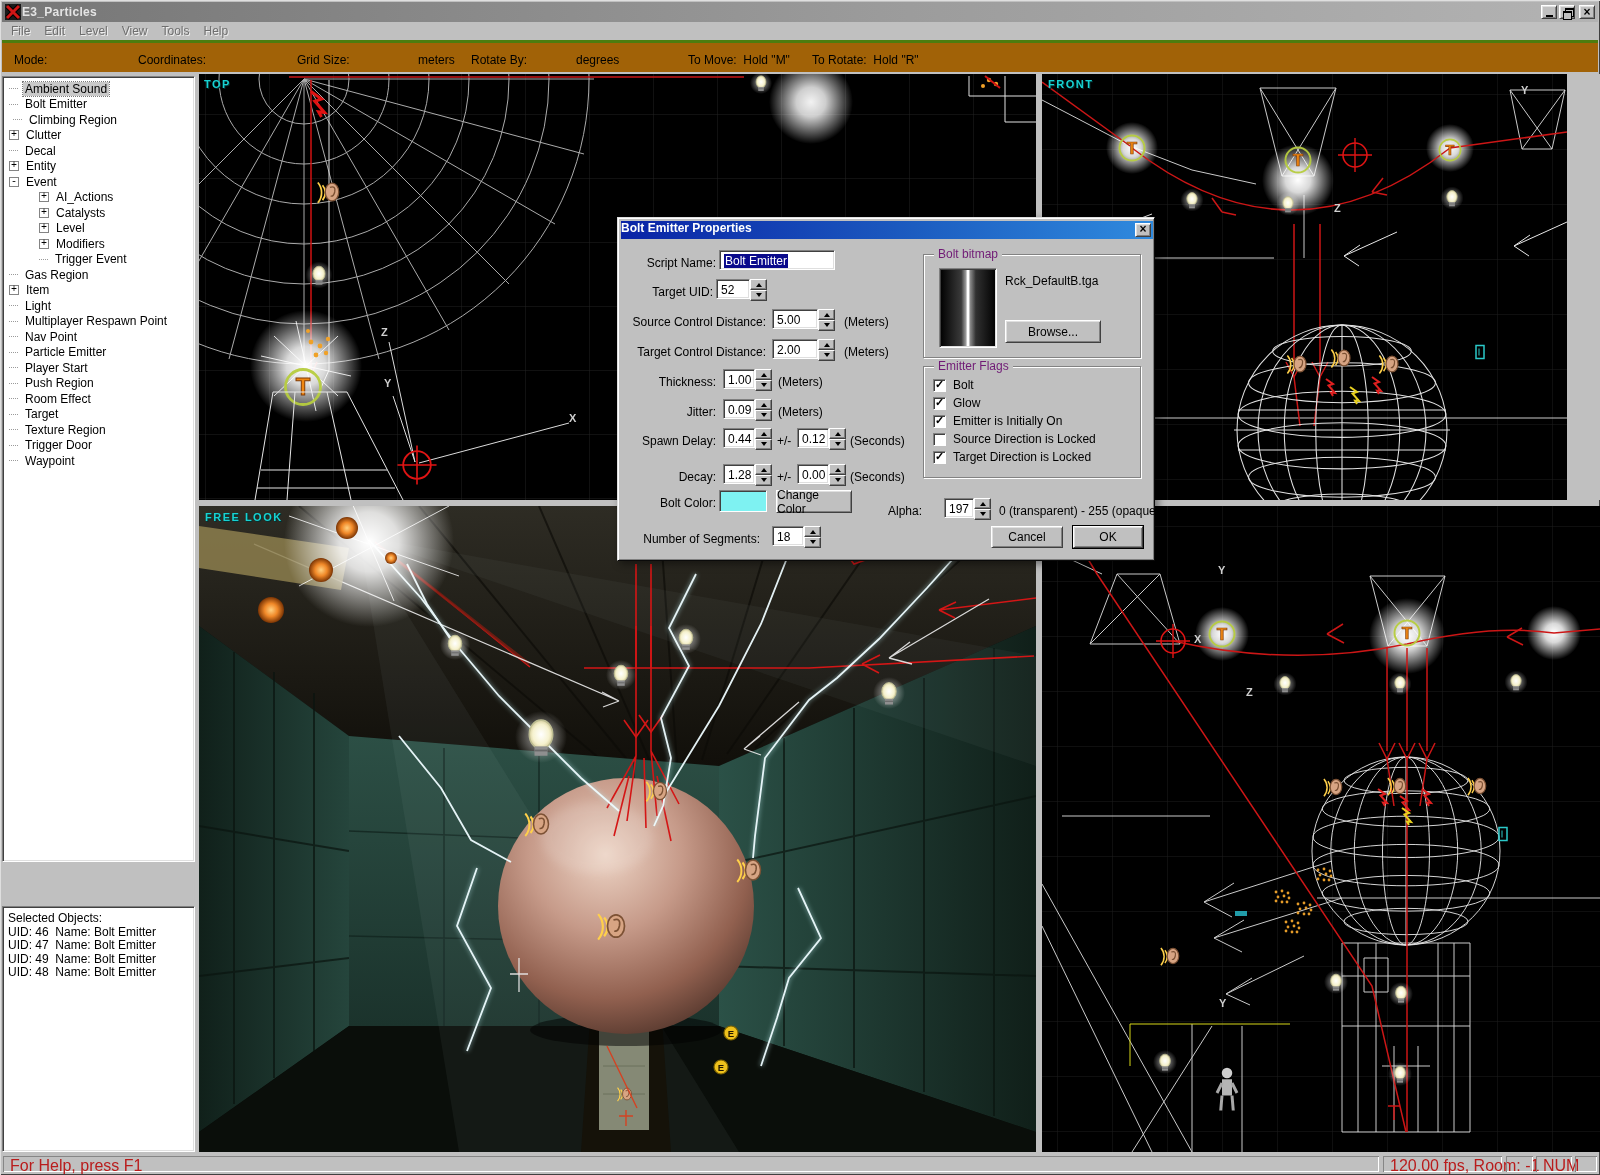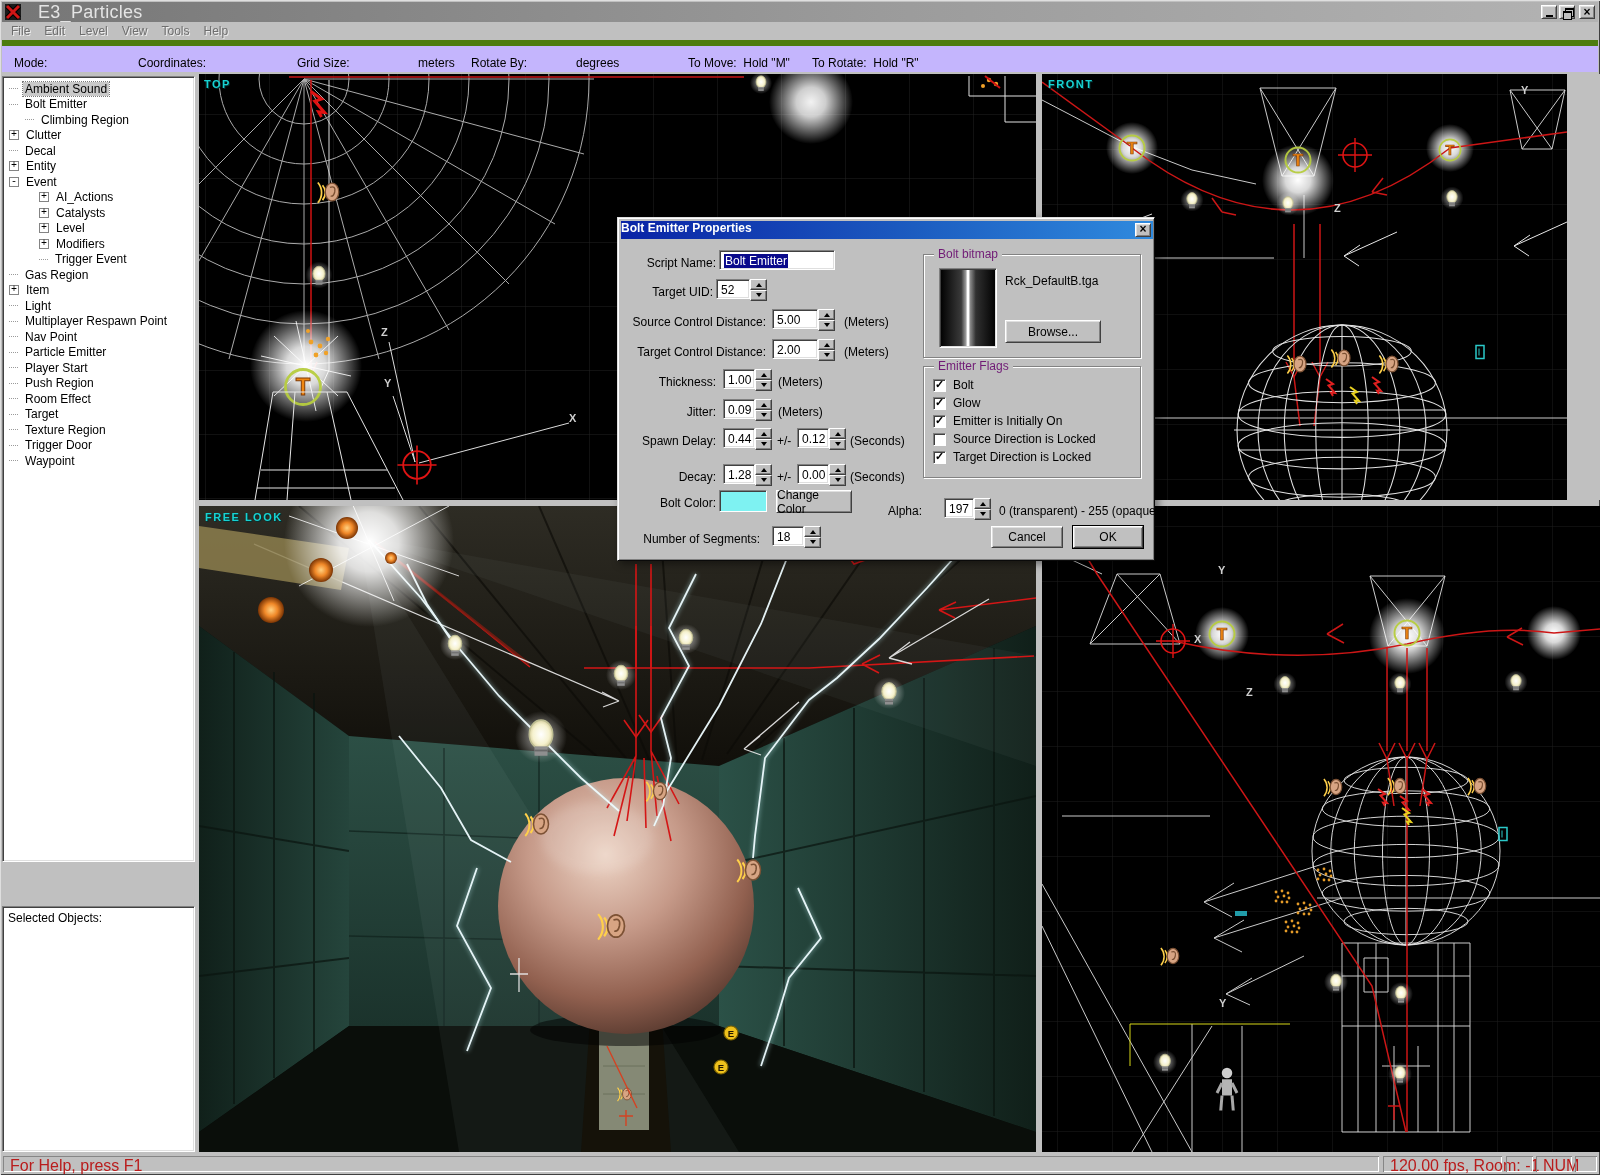--- a/index.html
+++ b/index.html
@@ -3,31 +3,31 @@
 <meta charset="utf-8">
 <style>
 *{margin:0;padding:0;box-sizing:border-box}
 body{background:#444;font-family:"Liberation Sans",sans-serif}
 #app{position:relative;width:1600px;height:1175px;background:#c0c0c0;overflow:hidden;
   box-shadow:inset 1px 1px 0 #dfdfdf,inset -1px -1px 0 #404040}
 .abs{position:absolute}
 
 .titlebar{position:absolute;left:2px;top:2px;width:1596px;height:20px;
   background:linear-gradient(90deg,#767676,#9b9b9b 55%,#b3b3b3);display:flex;align-items:center;padding:0 3px}
-.title-text{color:#e4e4e4;font-weight:normal;font-size:18px;margin-left:17px;letter-spacing:.3px;flex:1}
+.title-text{color:#e4e4e4;font-weight:bold;font-size:12px;margin-left:1px;letter-spacing:.3px;flex:1}
 .tb-btn{width:16px;height:14px;background:#c0c0c0;border:1px solid;border-color:#fff #404040 #404040 #fff;
   box-shadow:inset 1px 1px 0 #dfdfdf,inset -1px -1px 0 #808080;display:flex;align-items:center;justify-content:center;
   font-size:12px;font-weight:bold;line-height:10px;margin-left:2px;color:#000}
 .glyph-min{width:7px;height:2px;background:#000;margin-top:7px}
 .glyph-restore{position:relative;width:9px;height:9px}
 .glyph-restore::before{content:"";position:absolute;left:2px;top:0;width:7px;height:6px;border:1px solid #000;border-top-width:2px}
 .glyph-restore::after{content:"";position:absolute;left:0;top:3px;width:7px;height:6px;border:1px solid #000;border-top-width:2px;background:#c0c0c0}
 .menubar{position:absolute;left:2px;top:22px;width:1596px;height:18px;background:#c0c0c0;display:flex;align-items:center;padding-left:2px}
 .menu-item{font-size:12px;color:#6e6e6e;text-shadow:1px 1px 0 #eee;padding:1px 7px 1px 7px}
-.toolbar{position:absolute;left:2px;top:40px;width:1596px;height:32px;background:#c4b5fd;border-top:6px solid #4d7c0f}
+.toolbar{position:absolute;left:2px;top:40px;width:1596px;height:32px;background:#a16207;border-top:3px solid #4d7c0f}
 .tlabel{position:absolute;top:10px;font-size:12px;color:#000;white-space:pre}
 .combo{position:absolute;top:45px;height:22px;background:#fff;border:1px solid;border-color:#808080 #fff #fff #808080;
   box-shadow:inset 1px 1px 0 #404040,inset -1px -1px 0 #dfdfdf;display:flex}
 .combo-val{flex:1;font-size:12px;padding:3px 2px 0 5px;color:#000;overflow:hidden;white-space:nowrap}
 .combo-btn{width:17px;margin:1px;background:#c0c0c0;border:1px solid;border-color:#fff #404040 #404040 #fff;
   box-shadow:inset 1px 1px 0 #dfdfdf,inset -1px -1px 0 #808080;display:flex;align-items:center;justify-content:center}
 .tri-dn{width:0;height:0;border:3px solid transparent;border-top:4px solid #000;margin-top:3px}
 .tri-up2{width:0;height:0;border:3px solid transparent;border-bottom:4px solid #000;margin-bottom:2px}
 .tri-dn2{width:0;height:0;border:3px solid transparent;border-top:4px solid #000;margin-top:2px}
 
@@ -269,21 +269,21 @@
   <div class="tree-box sunken">
       <div id="treeRows">
         <div class="tree-row" style="padding-left: 6px;">
           <span class="tree-dash"></span>
           <span class="tree-label sel">Ambient Sound</span>
         </div>
         <div class="tree-row" style="padding-left: 6px;">
           <span class="tree-dash"></span>
           <span class="tree-label">Bolt Emitter</span>
         </div>
-        <div class="tree-row" style="padding-left: 22px;">
+        <div class="tree-row" style="padding-left: 10px;">
           <span class="tree-dash"></span>
           <span class="tree-label">Climbing Region</span>
         </div>
         <div class="tree-row" style="padding-left: 6px;">
           <span class="expander">+</span>
           <span class="tree-label">Clutter</span>
         </div>
         <div class="tree-row" style="padding-left: 6px;">
           <span class="tree-dash"></span>
           <span class="tree-label">Decal</span>
@@ -365,20 +365,26 @@
           <span class="tree-label">Trigger Door</span>
         </div>
         <div class="tree-row" style="padding-left: 6px;">
           <span class="tree-dash"></span>
           <span class="tree-label">Waypoint</span>
         </div>
       </div>
     </div>
   <div class="sel-box sunken">
     <div>Selected Objects:</div>
+    <div id="selRows">
+        <div class="sel-row">UID: 46  Name: Bolt Emitter</div>
+        <div class="sel-row">UID: 47  Name: Bolt Emitter</div>
+        <div class="sel-row">UID: 49  Name: Bolt Emitter</div>
+        <div class="sel-row">UID: 48  Name: Bolt Emitter</div>
+      </div>
   </div>
 
   <div class="vp" style="left:199px;top:74px;width:837px;height:426px">
     <svg width="837" height="426">
       <rect width="837" height="426" fill="#000"></rect>
       <rect width="837" height="426" fill="url(#grid64)"></rect>
       <g stroke="#d6d6d6" stroke-width="1" fill="none" opacity=".8">
         <circle cx="105" cy="5" r="45"></circle>
           <circle cx="105" cy="5" r="85"></circle>
           <circle cx="105" cy="5" r="125"></circle>

